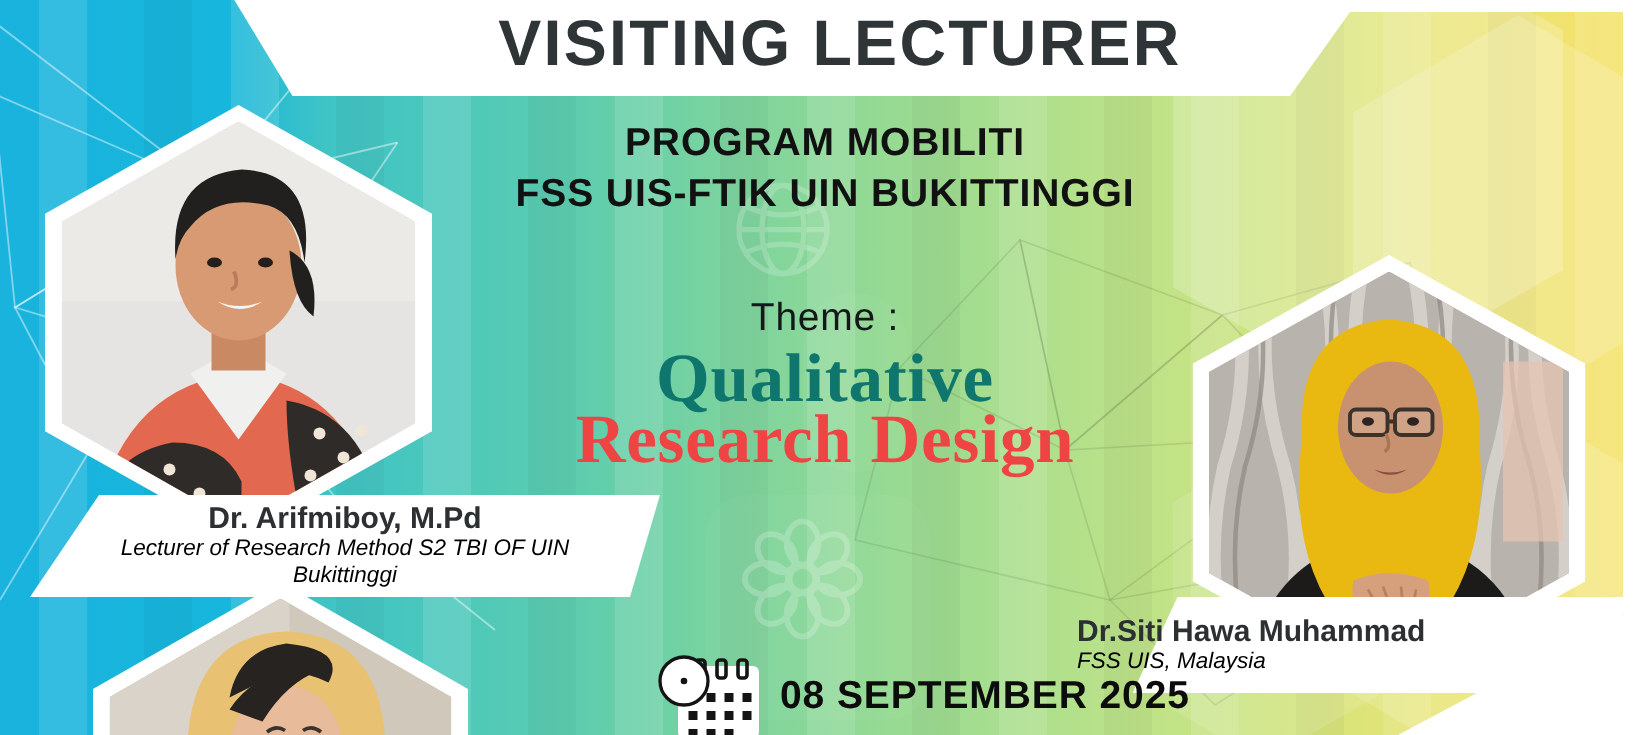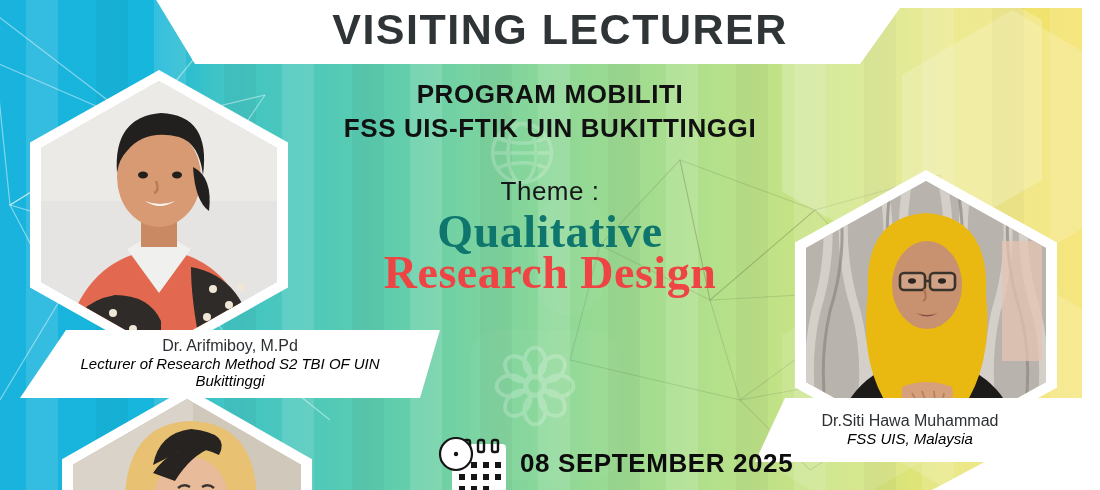--- a/index.html
+++ b/index.html
@@ -68,21 +68,21 @@
   }
 
   
   .prog{
     position:absolute;left:0;width:1100px;text-align:center;
     font-weight:bold;color:#111;letter-spacing:.6px;
   }
   .prog1{top:79px;font-size:26px;}
   .prog2{top:113px;font-size:26px;}
 
-  .theme-wrap{position:absolute;left:0;width:1100px;text-align:center;}
+  .theme-wrap{position:absolute;left:0;width:1100px;text-align:center;margin-top:20px;}
   .theme-label{top:176px;font-size:26px;color:#15181a;letter-spacing:.5px;}
   .theme-l1{top:205px;font-size:46px;color:#0f766e;
      font-family:"Liberation Serif", serif;font-weight:bold;letter-spacing:.5px;}
   .theme-l2{top:246px;font-size:46px;color:#ef4444;
      font-family:"Liberation Serif", serif;font-weight:bold;letter-spacing:.5px;}
 
   
   .hexphoto{
     position:absolute;
     -webkit-clip-path:polygon(50% 0%,100% 25%,100% 75%,50% 100%,0% 75%,0% 25%);
@@ -104,25 +104,25 @@
   
   .nameplate{
     position:absolute;background:#ffffff;
   }
   #np1{left:20px;top:330px;width:420px;height:68px;
     clip-path:polygon(46px 0, 420px 0, 400px 68px, 0 68px);}
   #np1-txt{position:absolute;left:20px;top:330px;width:420px;height:68px;
     display:flex;flex-direction:column;align-items:center;justify-content:center;}
   #np2{left:755px;top:398px;width:330px;height:64px;
     clip-path:polygon(30px 0, 330px 0, 312px 64px, 0 64px);}
-  #np2-txt{position:absolute;left:755px;top:398px;width:330px;height:64px;
-    display:flex;flex-direction:column;align-items:center;justify-content:center;
+  #np2-txt{position:absolute;left:718px;top:398px;width:330px;height:64px;
+    display:flex;flex-direction:column;align-items:flex-start;justify-content:center;
     padding-right:20px;box-sizing:border-box;}
 
-  .nm{font-weight:normal;font-size:16px;color:#2c3033;line-height:1.05;}
+  .nm{font-weight:bold;font-size:20px;color:#2c3033;line-height:1.05;}
   .rl{font-style:italic;font-size:15px;color:#000000;line-height:1.18;text-align:center;}
 
   
   .date-row{position:absolute;left:438px;top:436px;display:flex;align-items:center;gap:12px;}
   .cal-icon{position:relative;width:70px;height:54px;}
   .date-text{font-weight:bold;font-size:26px;color:#0c0c0c;letter-spacing:.6px;}
 
   
   .wedge-br{position:absolute;right:0;bottom:0;width:210px;height:80px;background:#fff;
     clip-path:polygon(60px 80px, 210px 0, 210px 80px);}

